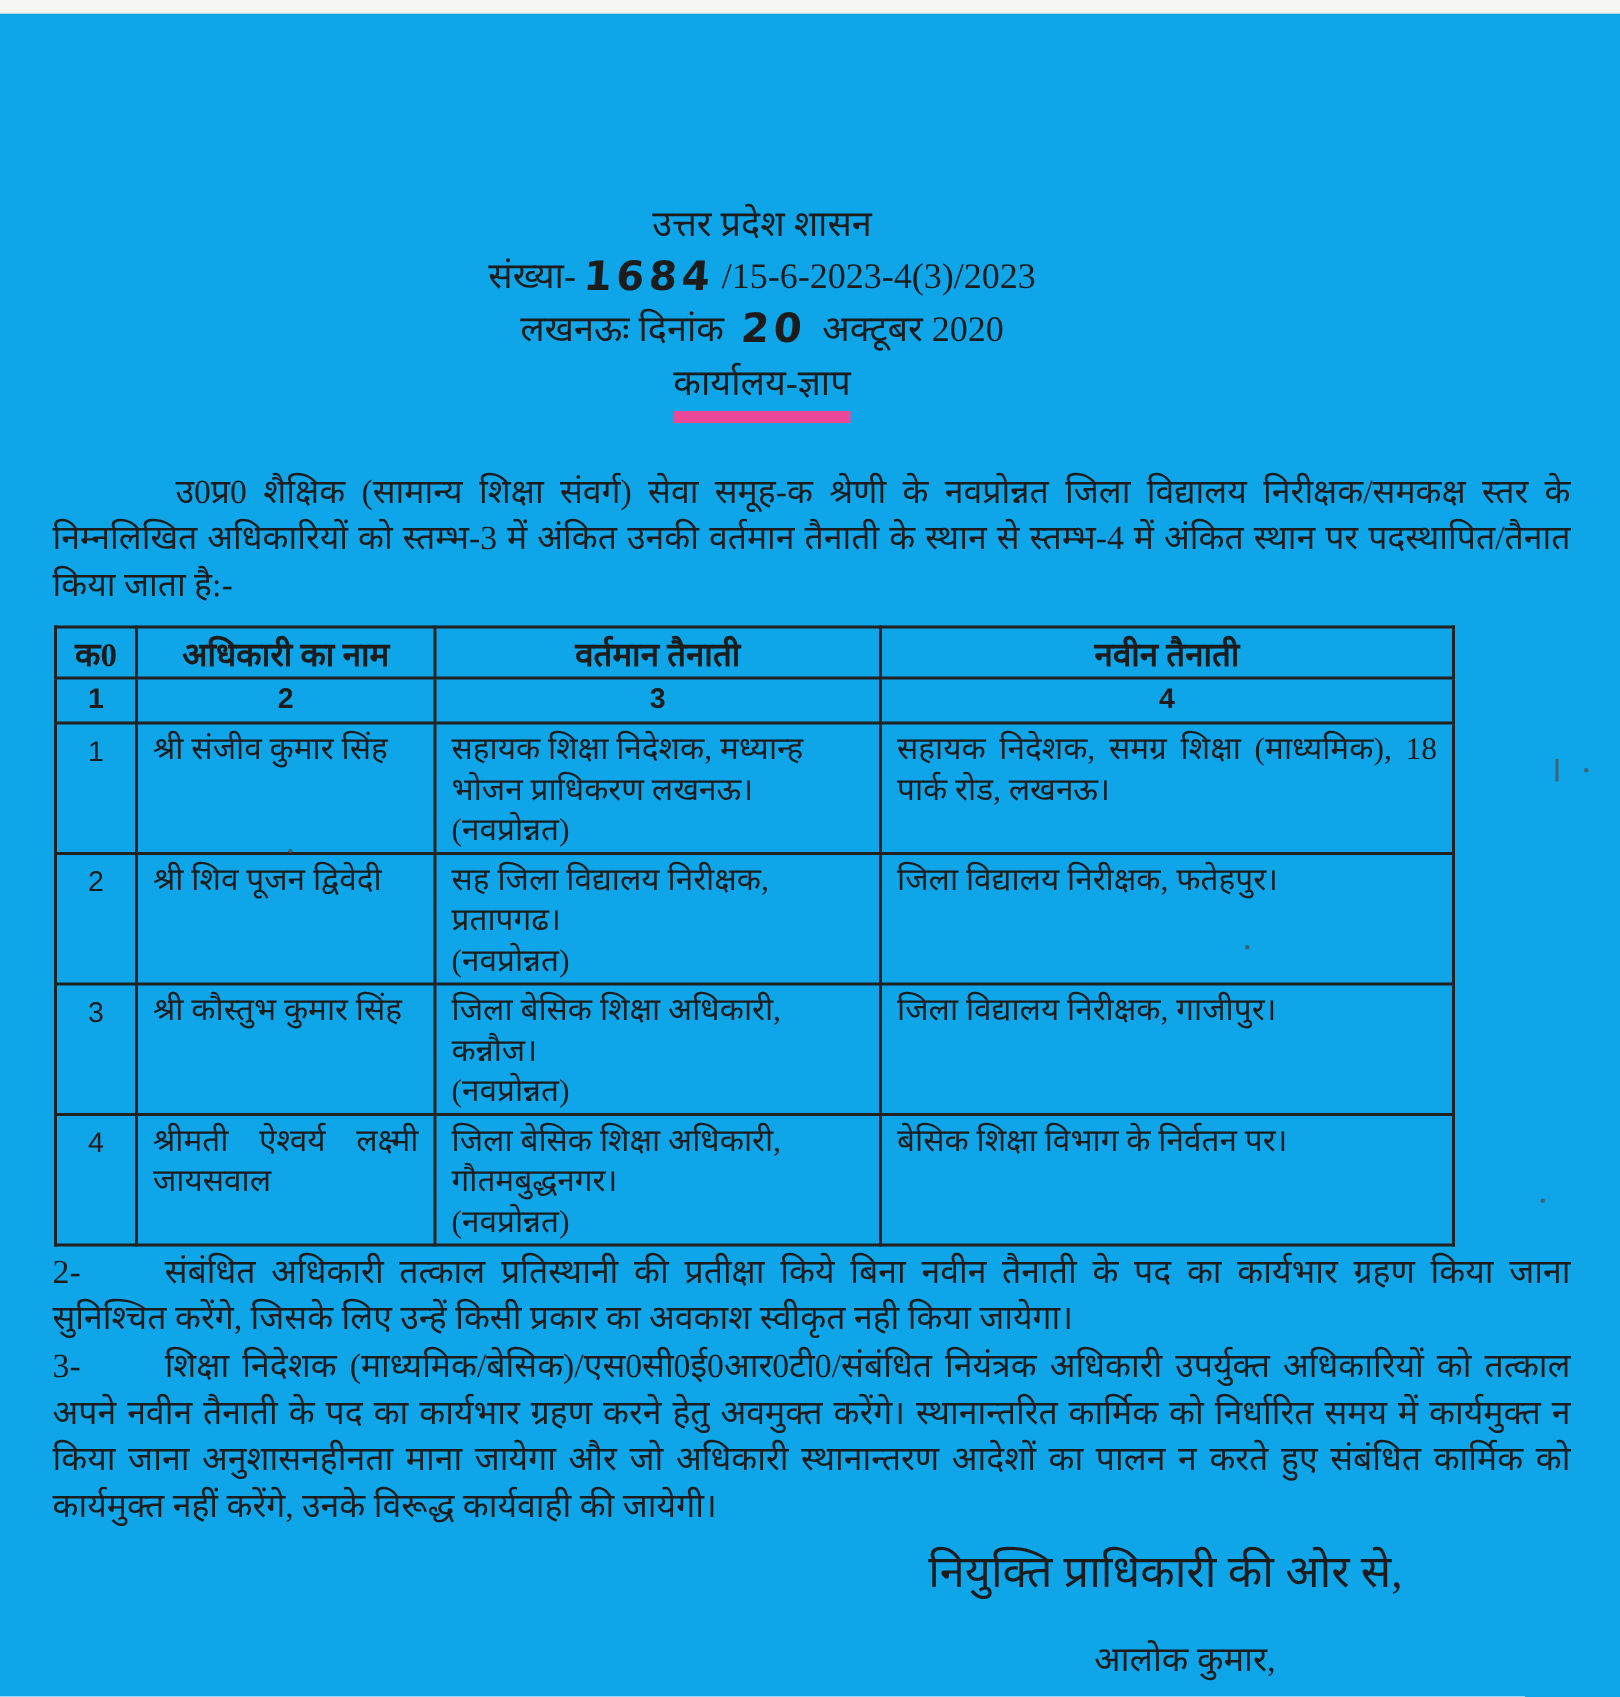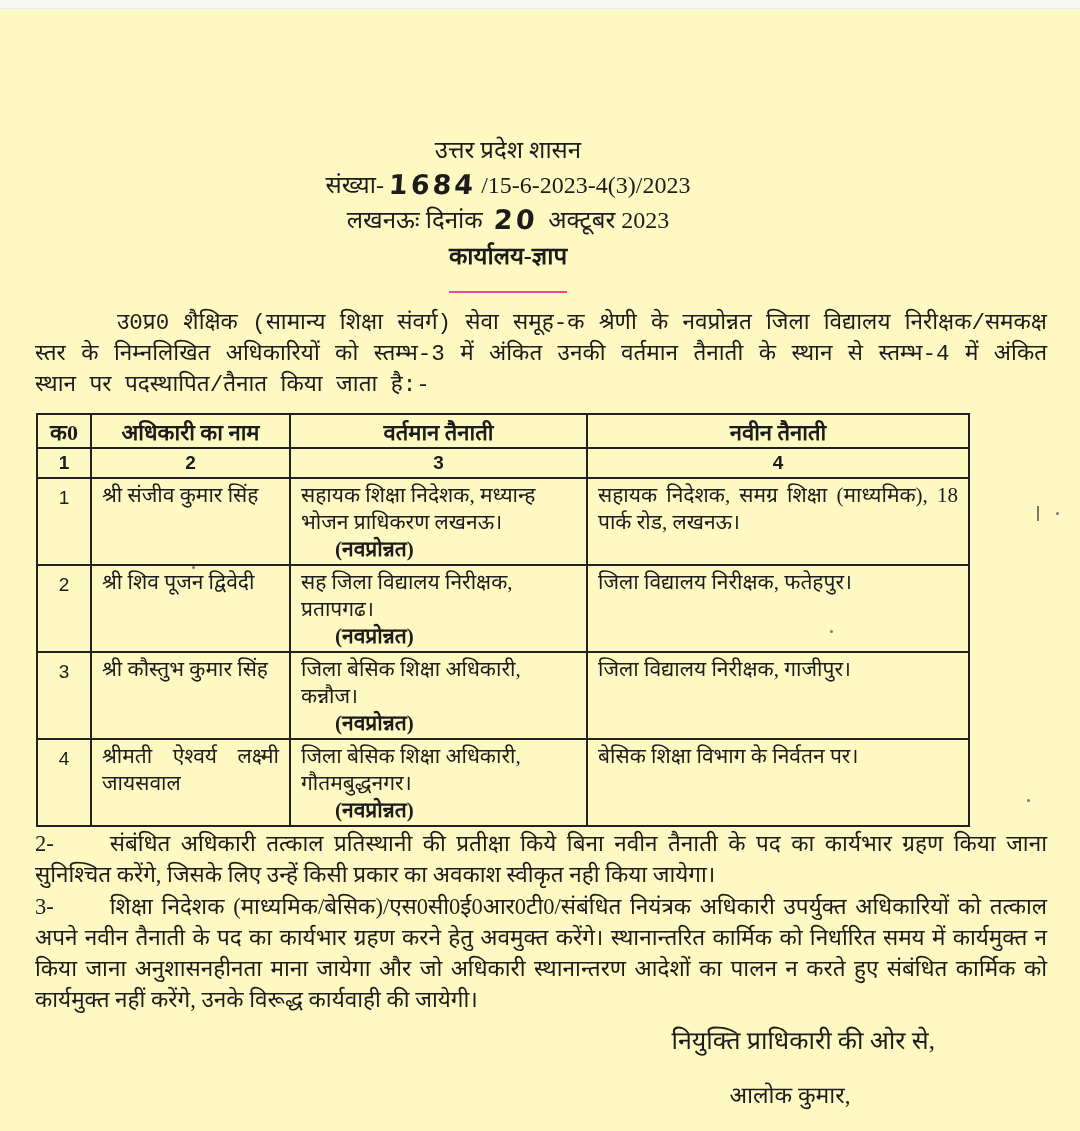--- a/index.html
+++ b/index.html
@@ -1,20 +1,20 @@
 <!DOCTYPE html>
 <html lang="hi"><head>
 <meta charset="utf-8">
 <style>
   * { margin:0; padding:0; box-sizing:border-box; }
   html,body { background:#ffffff; }
   .page {
     position:relative;
     width:1080px; height:1131px;
-    background:#fef9c3;
+    background:#0ea5e9;
     color:#1c1c1c;
     font-family:"Liberation Serif","DejaVu Serif",serif;
     overflow:hidden;
   }
   .scan-strip {
     width:100%; height:9px;
     background:#f6f6f5;
     border-bottom:1px solid #ececea;
   }
   
@@ -31,32 +31,32 @@
     font-weight:700;
     font-size:27px;
     letter-spacing:3px;
     transform:skewX(-4deg);
     padding:0 5px;
     position:relative; top:1px;
   }
   .doc-title-line { margin-top:2px; }
   .doc-title-line .underlined {
     display:inline-block;
-    font-weight:bold;
-    border-bottom:2px solid #ec4899;
-    padding-bottom:18px;
+    font-weight:normal;
+    border-bottom:8px solid #ec4899;
+    padding-bottom:1px;
   }
   
   .para {
     margin:0 33px 0 35px;
     text-align:justify;
     font-size:22.5px;
     line-height:31px;
   }
-  .para.opening { margin-top:15px; text-indent:82px;font-family:Liberation Mono, monospace; }
+  .para.opening { margin-top:30px; text-indent:82px; }
   .para.numbered { margin-top:1px; }
   .pgap { display:inline-block; width:56px; }
   
   table.transfer {
     border-collapse:collapse;
     table-layout:fixed;
     margin:12px 0 0 36px;
     width:932px;
     font-size:21px;
   }
@@ -89,26 +89,26 @@
     padding:3px 10px 1px 10px;
   }
   tr.data-row td.c-sno {
     text-align:center;
     font-family:"Liberation Sans","DejaVu Sans",sans-serif;
     font-size:19px;
     padding:5px 2px 0 2px;
   }
   tr.data-row td.c-name { text-align:justify; }
   tr.data-row td.c-new  { text-align:justify;margin-top:35px; }
-  .note { font-weight:bold;margin-left:34px; }
+  .note { font-weight:normal; }
   
   .sign-onbehalf {
     margin:7px 145px 0 0;
     text-align:right;
-    font-size:25px;
+    font-size:30px;
   }
   .sign-block {
     margin:25px 0 0 688px;
     width:204px;
     text-align:center;
     font-size:23px;
     line-height:29px;
   }
   
   .artifact { position:absolute; background:#4d4d4d; border-radius:50%; opacity:.75; }
@@ -117,21 +117,21 @@
 </head>
 <body>
 
 <div class="page">
 
   <div class="scan-strip"></div>
 
   <div class="doc-header">
     <div>उत्तर प्रदेश शासन</div>
     <div><span>संख्या-</span><span class="handwritten">1684</span><span>/15-6-2023-4(3)/2023</span></div>
-    <div><span>लखनऊः दिनांक</span> <span class="handwritten">20</span> <span>अक्टूबर 2023</span></div>
+    <div><span>लखनऊः दिनांक</span> <span class="handwritten">20</span> <span>अक्टूबर 2020</span></div>
     <div class="doc-title-line"><span class="underlined">कार्यालय-ज्ञाप</span></div>
   </div>
 
   <p class="para opening">उ0प्र0 शैक्षिक (सामान्य शिक्षा संवर्ग) सेवा समूह-क श्रेणी के नवप्रोन्नत जिला विद्यालय निरीक्षक/समकक्ष स्तर के निम्नलिखित अधिकारियों को स्तम्भ-3 में अंकित उनकी वर्तमान तैनाती के स्थान से स्तम्भ-4 में अंकित स्थान पर पदस्थापित/तैनात किया जाता है:-</p>
 
   <table class="transfer">
     <colgroup>
         <col class="c1">
         <col class="c2">
         <col class="c3">

